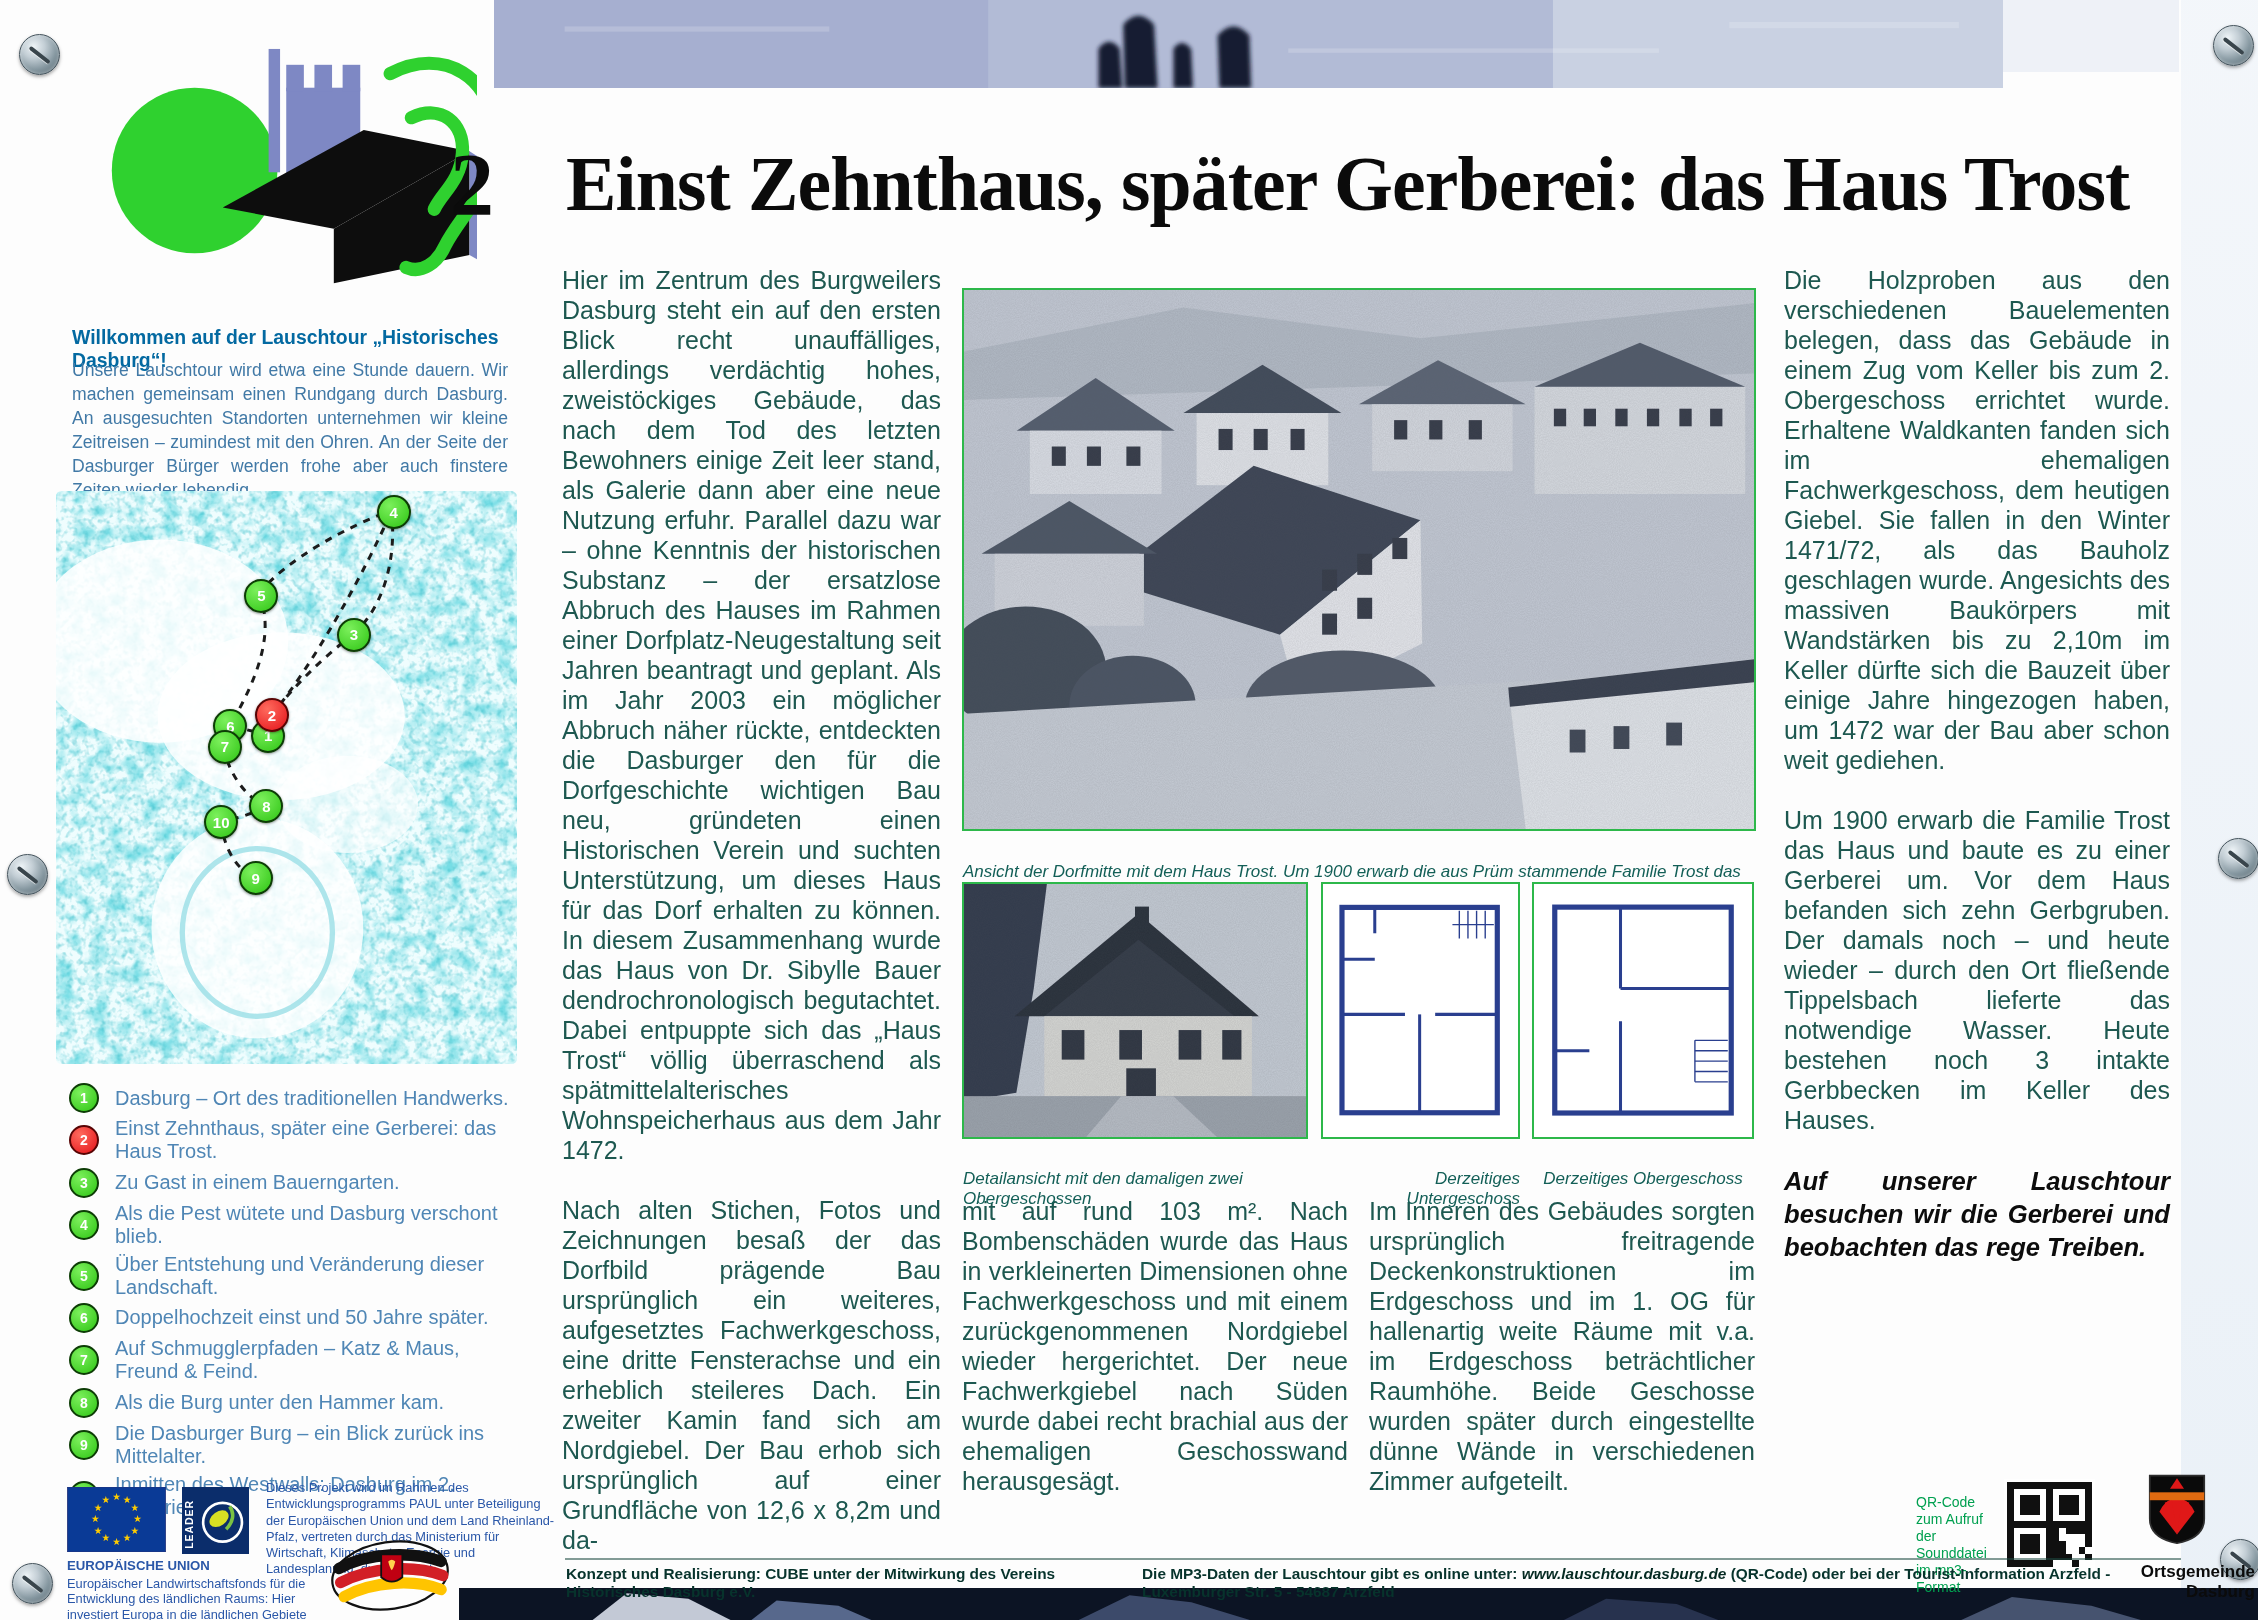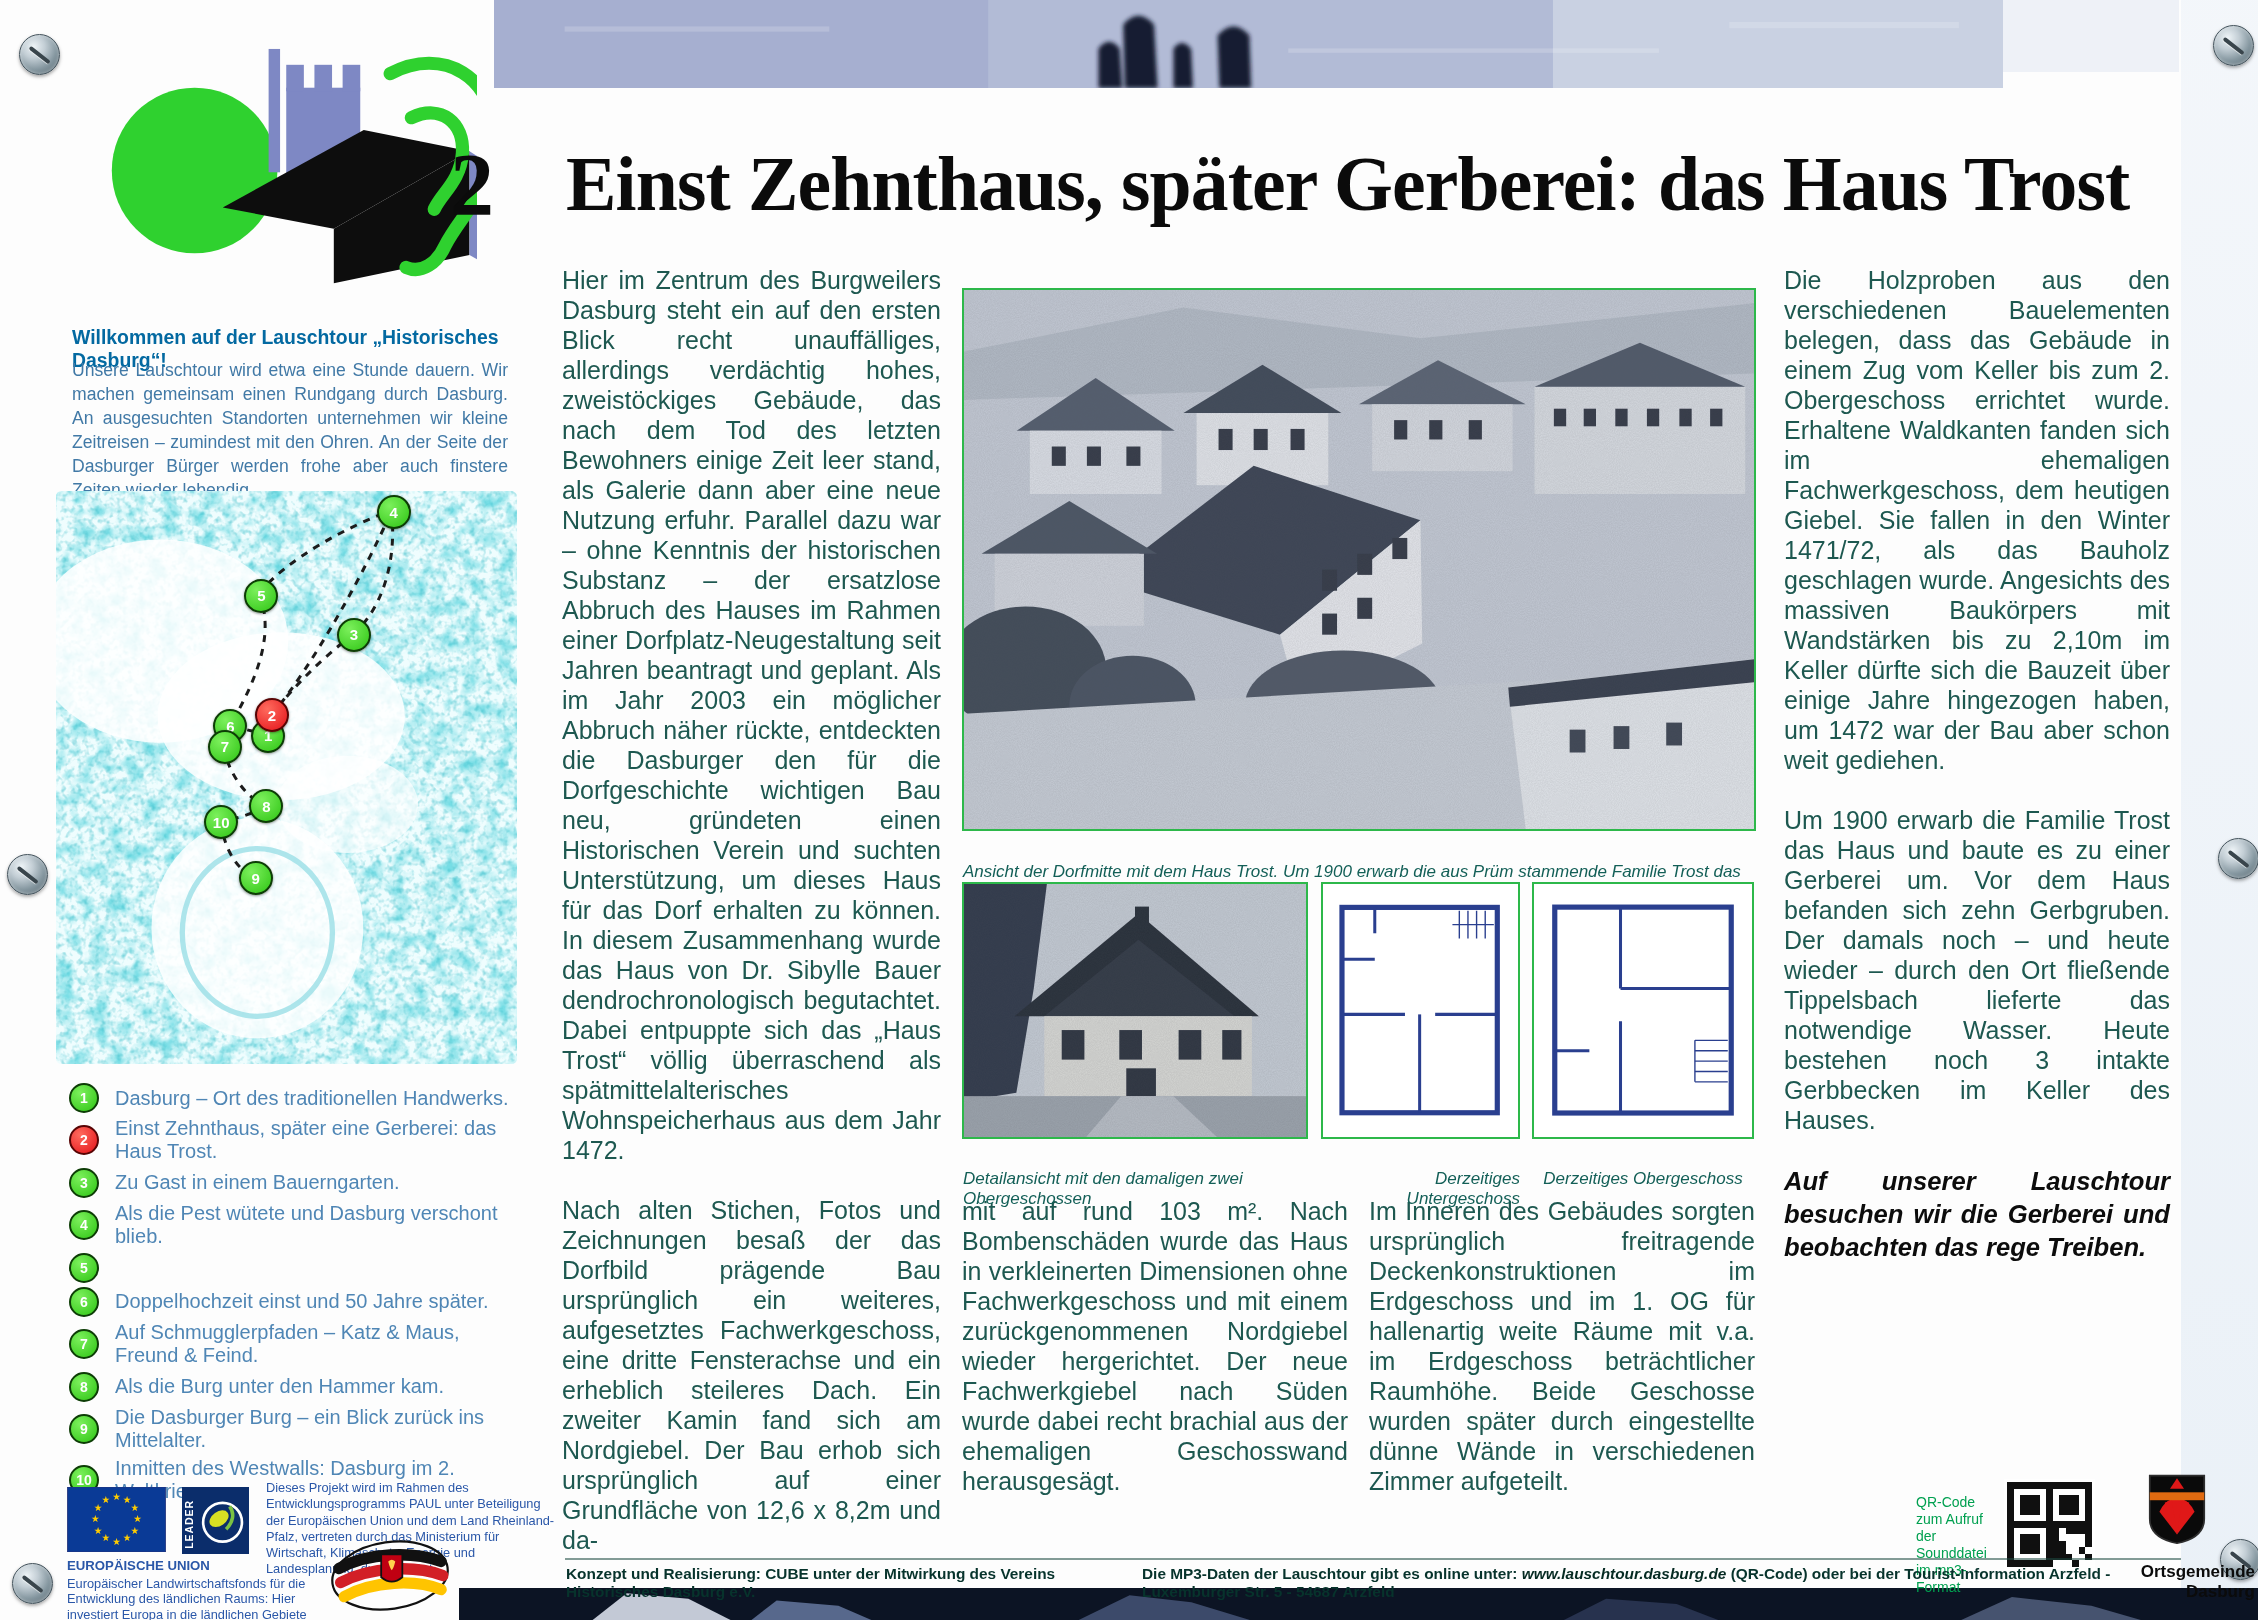--- a/index.html
+++ b/index.html
@@ -227,20 +227,21 @@
     <div class="station">
       <span class="st-marker">3</span>
       <span class="st-label">Zu Gast in einem Bauerngarten.</span>
       </div>
     <div class="station">
       <span class="st-marker">4</span>
       <span class="st-label">Als die Pest wütete und Dasburg verschont blieb.</span>
       </div>
     <div class="station">
       <span class="st-marker">5</span>
+      <span class="st-label">Über Entstehung und Veränderung dieser Landschaft.</span>
       </div>
     <div class="station">
       <span class="st-marker">6</span>
       <span class="st-label">Doppelhochzeit einst und 50 Jahre später.</span>
       </div>
     <div class="station">
       <span class="st-marker">7</span>
       <span class="st-label">Auf Schmugglerpfaden – Katz &amp; Maus, Freund &amp; Feind.</span>
       </div>
     <div class="station">

